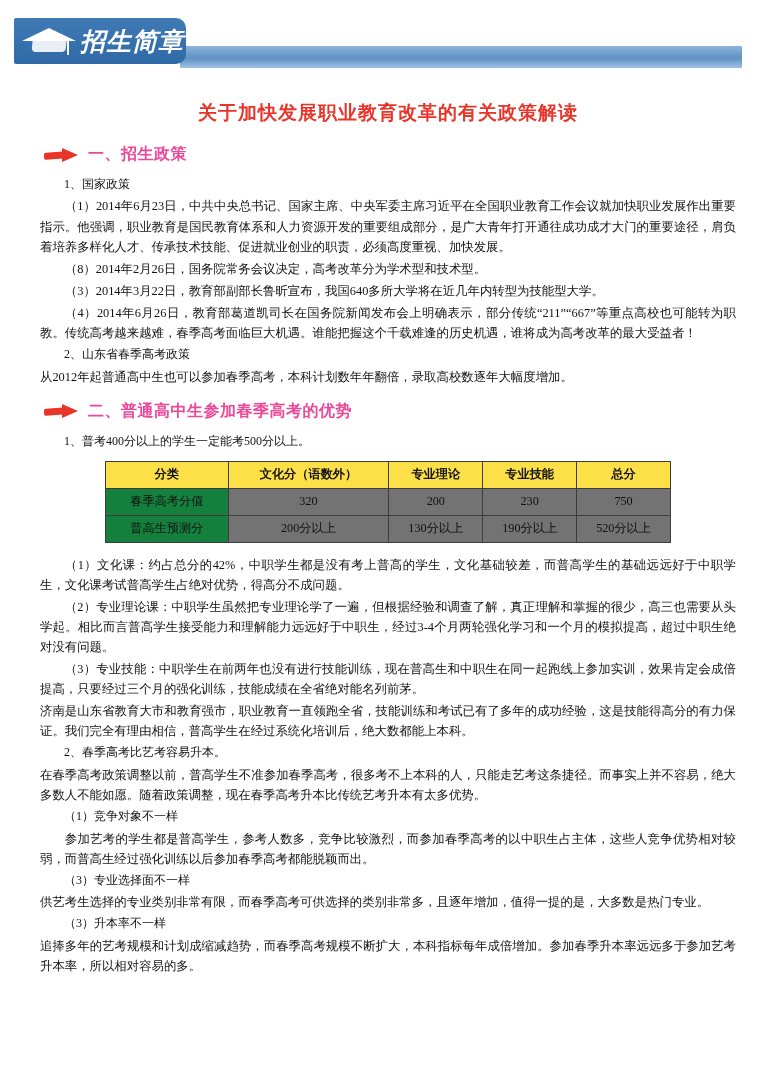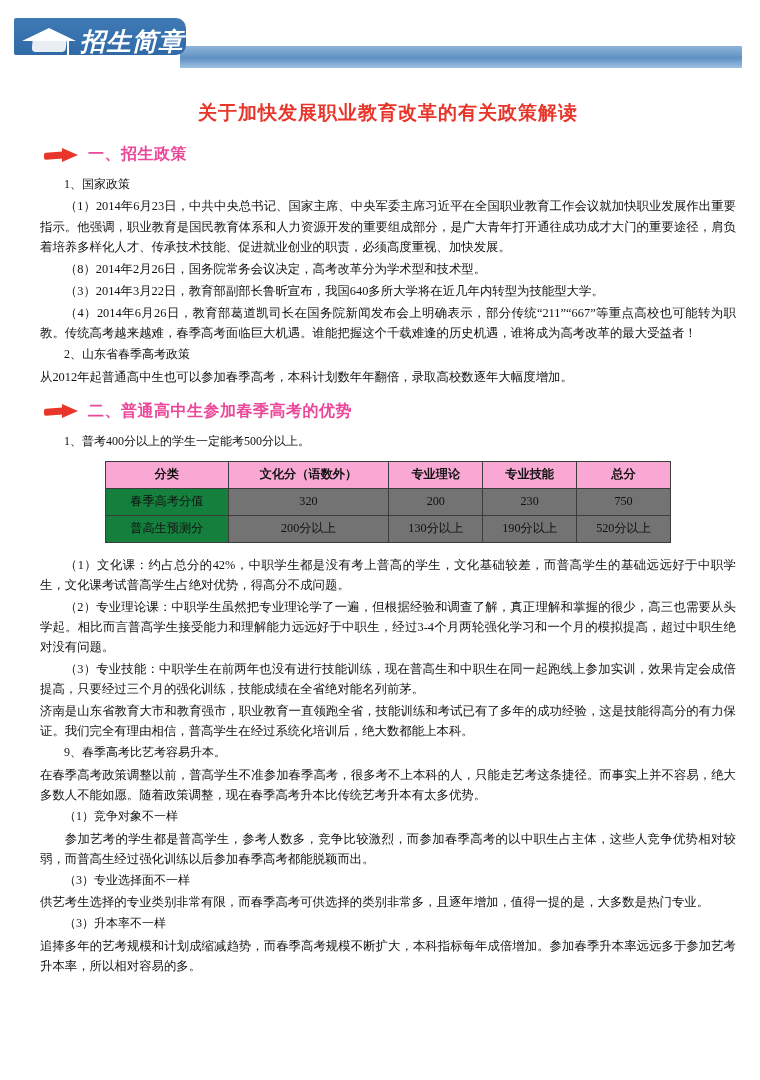--- a/index.html
+++ b/index.html
@@ -28,21 +28,21 @@
     top: 46px;
     height: 22px;
     background: linear-gradient(180deg, #8fb4d9 0%, #5f91c4 55%, #9ec1e2 100%);
     border-radius: 1px;
   }
   .header-badge {
     position: absolute;
     left: 14px;
     top: 18px;
     width: 172px;
-    height: 37px;
+    height: 46px;
     background: linear-gradient(180deg, #3f7ab5 0%, #2f6aa7 100%);
     border-radius: 2px 10px 10px 2px;
     overflow: hidden;
   }
   .header-badge .cap {
     position: absolute;
     left: 8px;
     top: 8px;
     width: 54px;
     height: 30px;
@@ -159,21 +159,21 @@
     width: 566px;
     font-size: 12.2px;
   }
   th, td {
     border: 1px solid #3c3c3c;
     text-align: center;
     padding: 5px 2px;
     line-height: 1.3;
   }
   thead th {
-    background: #f9a8d4;
+    background: #fde047;
     font-weight: bold;
     text-align: center;
   }
   tbody td {
     background: #737373;
   }
   tbody td.rowhead {
     background: #15803d;
   }
 </style>
@@ -249,21 +249,21 @@
           <td>520分以上</td>
         </tr>
       </tbody>
     </table>
   </div>
 
   <p class="indent1">（1）文化课：约占总分的42%，中职学生都是没有考上普高的学生，文化基础较差，而普高学生的基础远远好于中职学生，文化课考试普高学生占绝对优势，得高分不成问题。</p>
   <p class="indent1">（2）专业理论课：中职学生虽然把专业理论学了一遍，但根据经验和调查了解，真正理解和掌握的很少，高三也需要从头学起。相比而言普高学生接受能力和理解能力远远好于中职生，经过3-4个月两轮强化学习和一个月的模拟提高，超过中职生绝对没有问题。</p>
   <p class="indent1">（3）专业技能：中职学生在前两年也没有进行技能训练，现在普高生和中职生在同一起跑线上参加实训，效果肯定会成倍提高，只要经过三个月的强化训练，技能成绩在全省绝对能名列前茅。</p>
   <p class="flush">济南是山东省教育大市和教育强市，职业教育一直领跑全省，技能训练和考试已有了多年的成功经验，这是技能得高分的有力保证。我们完全有理由相信，普高学生在经过系统化培训后，绝大数都能上本科。</p>
-  <p class="sub-head">9、春季高考比艺考容易升本。</p>
+  <p class="sub-head">2、春季高考比艺考容易升本。</p>
   <p class="flush">在春季高考政策调整以前，普高学生不准参加春季高考，很多考不上本科的人，只能走艺考这条捷径。而事实上并不容易，绝大多数人不能如愿。随着政策调整，现在春季高考升本比传统艺考升本有太多优势。</p>
   <p class="sub-head">（1）竞争对象不一样</p>
   <p class="indent1">参加艺考的学生都是普高学生，参考人数多，竞争比较激烈，而参加春季高考的以中职生占主体，这些人竞争优势相对较弱，而普高生经过强化训练以后参加春季高考都能脱颖而出。</p>
   <p class="sub-head">（3）专业选择面不一样</p>
   <p class="flush">供艺考生选择的专业类别非常有限，而春季高考可供选择的类别非常多，且逐年增加，值得一提的是，大多数是热门专业。</p>
   <p class="sub-head">（3）升本率不一样</p>
   <p class="flush">追捧多年的艺考规模和计划成缩减趋势，而春季高考规模不断扩大，本科指标每年成倍增加。参加春季升本率远远多于参加艺考升本率，所以相对容易的多。</p>
 
 </div>
 

